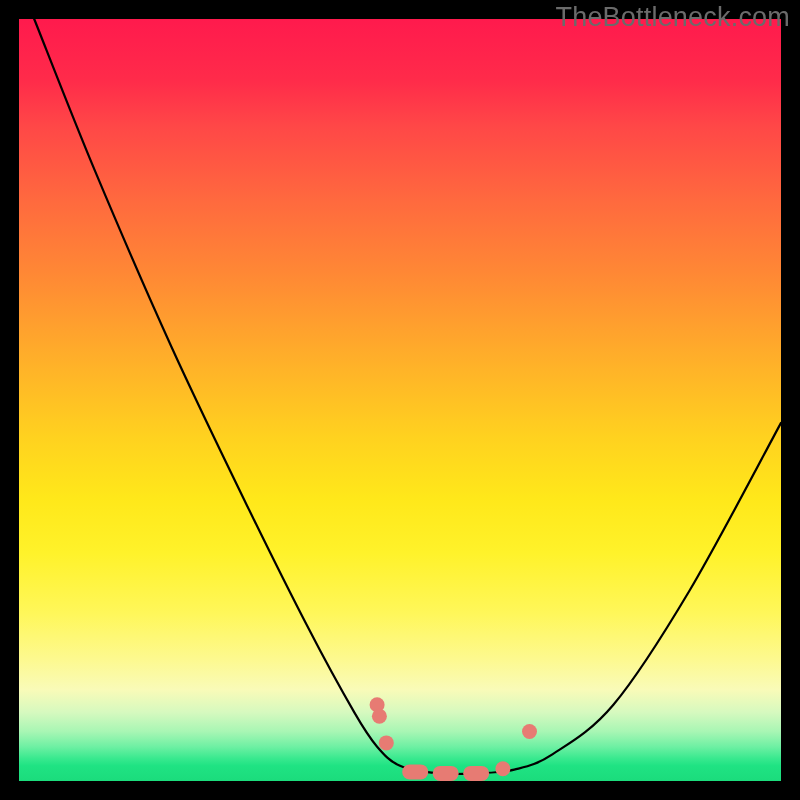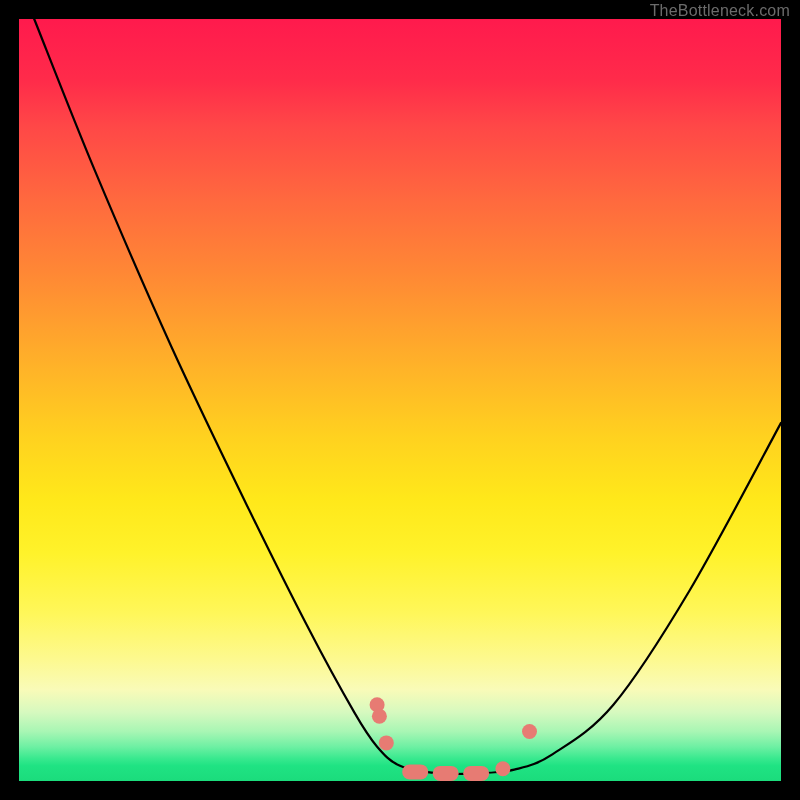--- a/index.html
+++ b/index.html
@@ -44,21 +44,21 @@
       #3ae98f 97%,
       #1fe383 98%,
       #1bdc7c 100%
     );
   }
   .watermark {
     position: absolute;
     top: 2px;
     right: 10px;
     color: #6b6b6b;
-    font-size: 16px;
+    font-size: 27px;
     font-weight: 500;
     letter-spacing: 0.2px;
   }
   svg.curve {
     position: absolute;
     top: 0;
     left: 0;
     width: 762px;
     height: 762px;
     overflow: visible;

